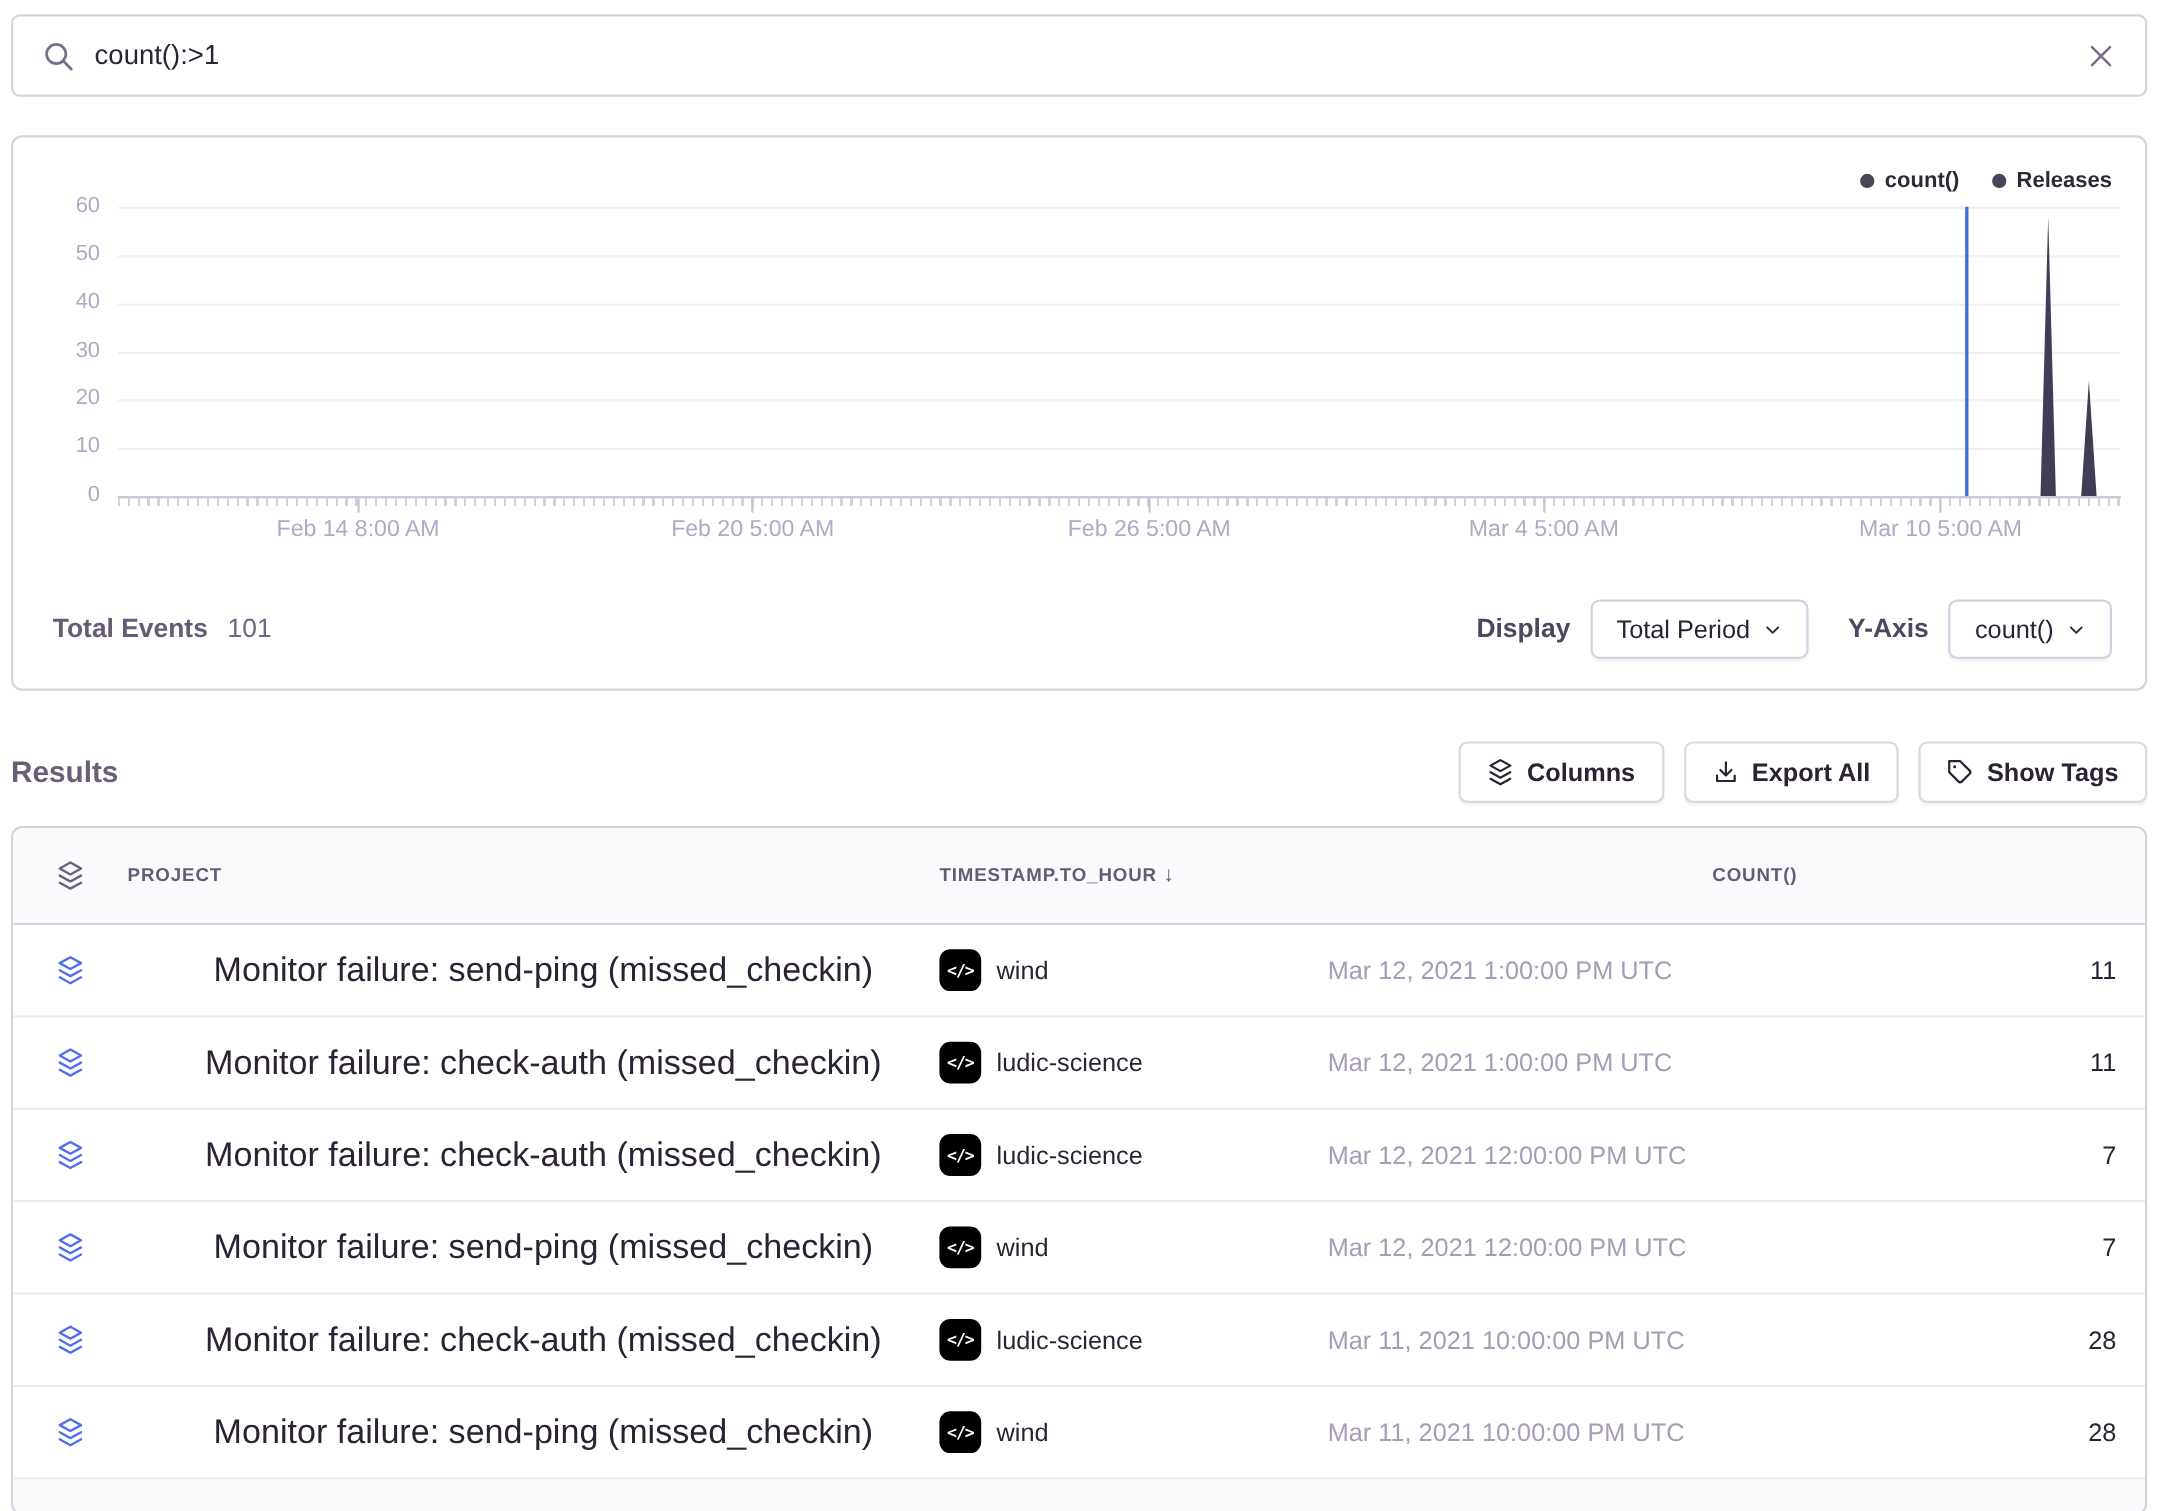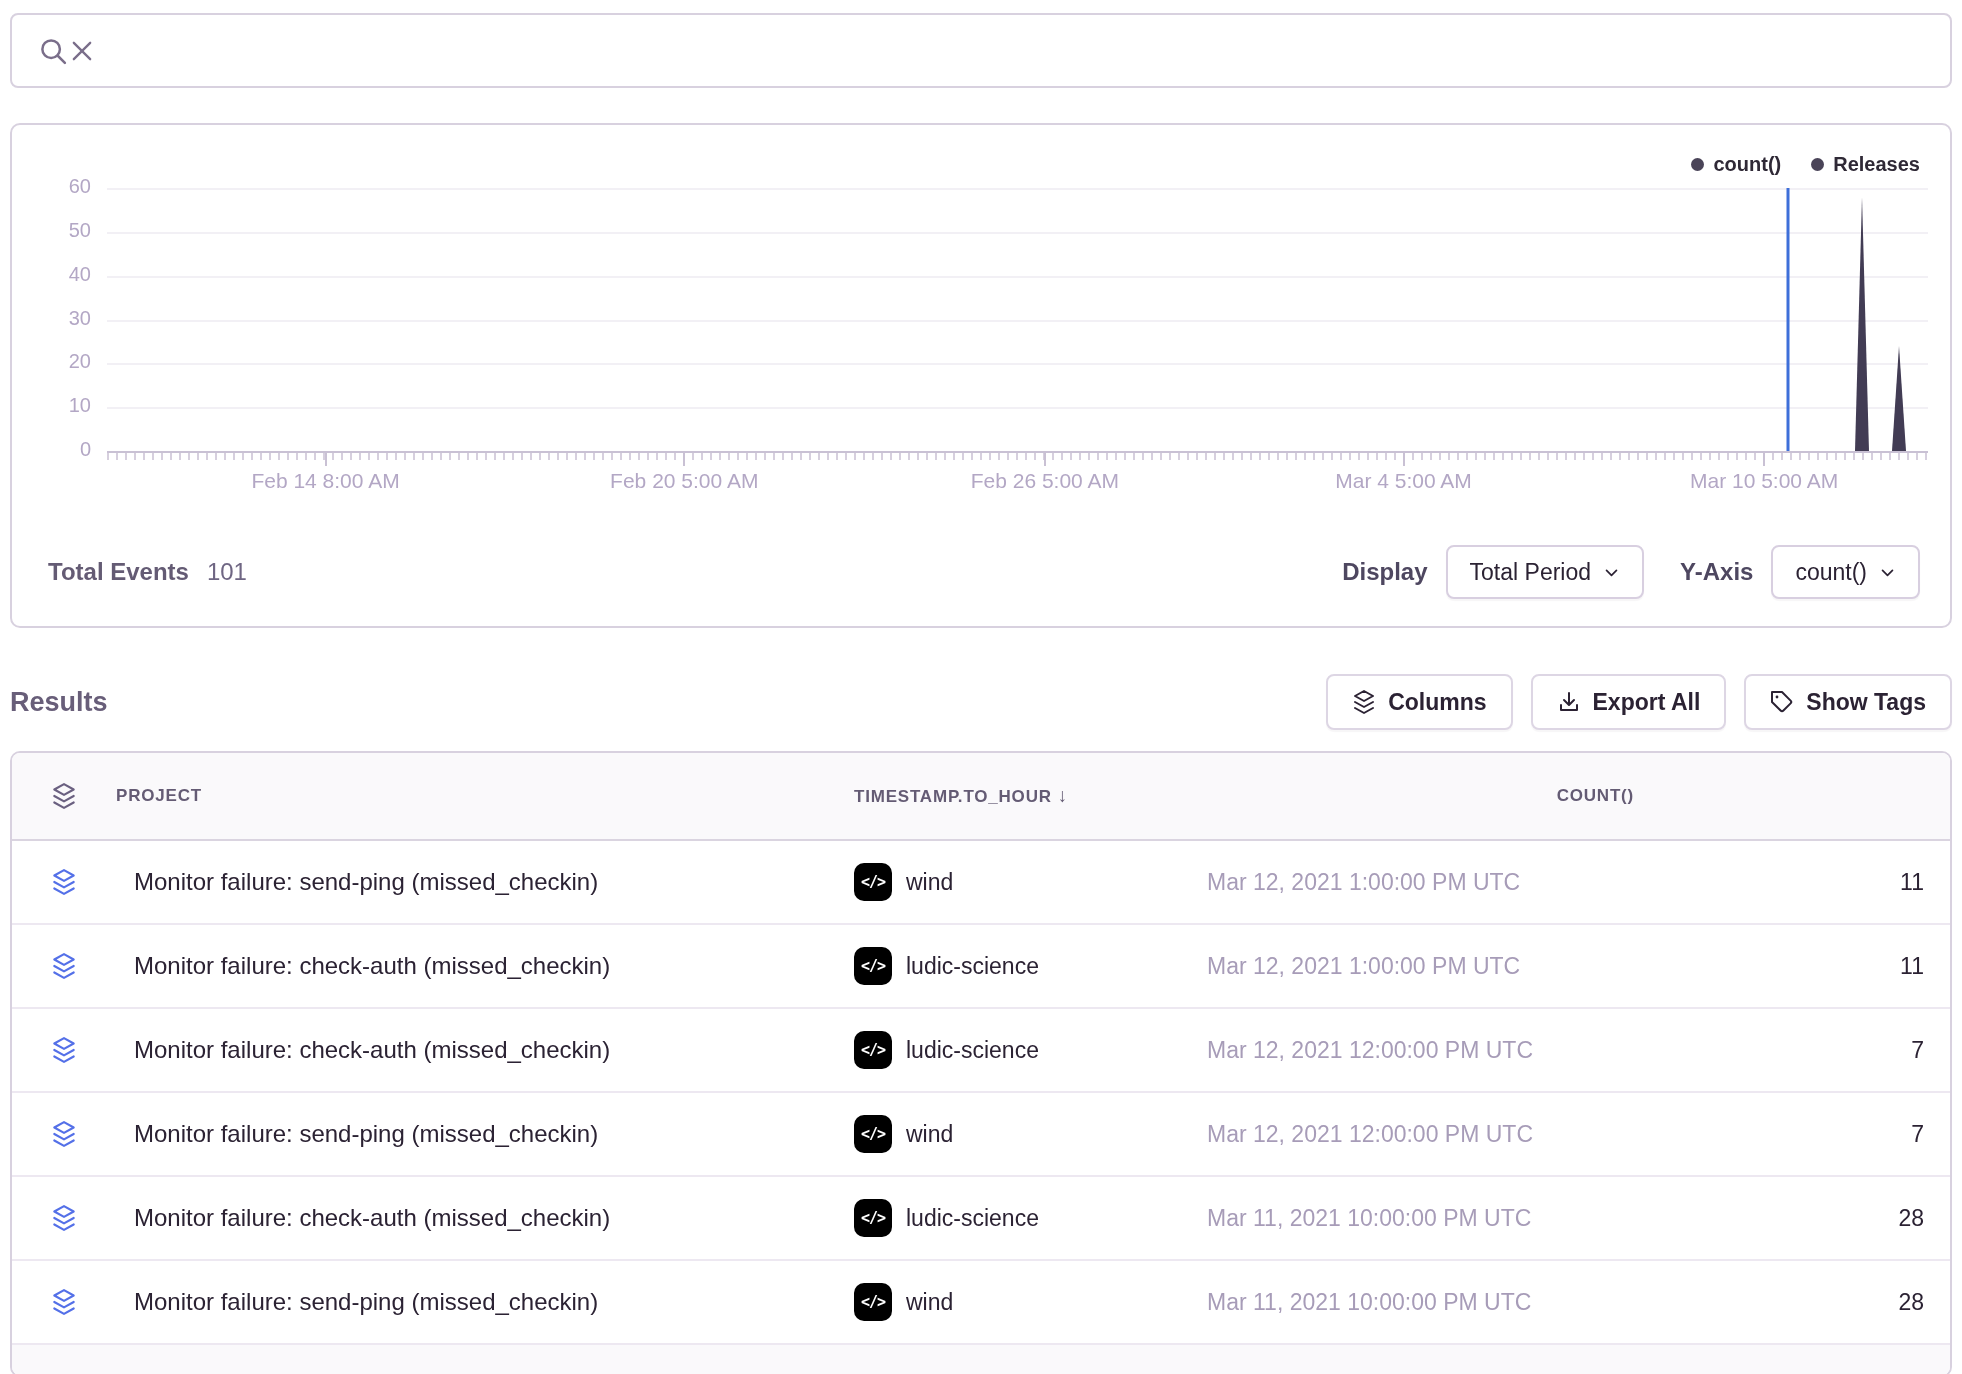--- a/index.html
+++ b/index.html
@@ -89,21 +89,21 @@
   .grid-row { display: grid; grid-template-columns: 104px 738px 353px 453px minmax(0, 1fr); align-items: center; }
   .thead { height: 88px; background: #FAF9FB; border-bottom: 2px solid #DAD4E0; }
   .th { font-size: 17px; font-weight: 700; color: #645B74; letter-spacing: 0.8px; }
   .cell-icon { display: flex; justify-content: center; }
   .cell-title { padding-left: 18px; }
   .cell-count { text-align: right; padding-right: 26px; }
   .sort-arrow { font-size: 19px; font-weight: 400; margin-left: 6px; color: #645B74; }
 
   .trow { height: 84px; background: #fff; border-bottom: 2px solid #EDE8F1; }
   .trow:last-of-type { border-bottom: 2px solid #E4DEE9; }
-  .row-title { font-size: 24px; color: #2B2233; white-space: nowrap; overflow: hidden; }
+  .row-title { font-size: 31px; color: #2B2233; white-space: nowrap; overflow: hidden; text-align: center; }
   .proj { display: flex; align-items: center; gap: 14px; }
   .proj-badge {
     width: 38px; height: 38px; border-radius: 10px; background: #000;
     color: #fff; display: flex; align-items: center; justify-content: center;
     font-size: 15px; font-weight: 700; letter-spacing: -1px; font-family: "DejaVu Sans Mono", monospace;
   }
   .proj-name { font-size: 23px; color: #2B2233; }
   .ts { font-size: 23px; color: #A79CB8; }
   .count-val { font-size: 23px; font-weight: 500; color: #2B2233; }
   .table-footer { height: 30px; background: #FAF9FB; }
@@ -115,20 +115,21 @@
 
 <div class="page">
 
   <div class="search-panel">
     <span class="mag">
       <svg class="icon" width="30" height="30" viewBox="0 0 24 24" fill="none" stroke="#7A6E8A" stroke-width="2" stroke-linecap="round">
         <circle cx="10.5" cy="10.5" r="7"></circle>
         <line x1="15.8" y1="15.8" x2="21.5" y2="21.5"></line>
       </svg>
     </span>
+    <input class="search-input" type="text" value="count():&gt;1" style="">
     <span class="search-clear">
       <svg class="icon" width="28" height="28" viewBox="0 0 24 24" fill="none" stroke="#7A6E8A" stroke-width="2" stroke-linecap="round">
         <line x1="5" y1="5" x2="19" y2="19"></line>
         <line x1="19" y1="5" x2="5" y2="19"></line>
       </svg>
     </span>
   </div>
 
   <div class="chart-panel">
     <div class="legend">

